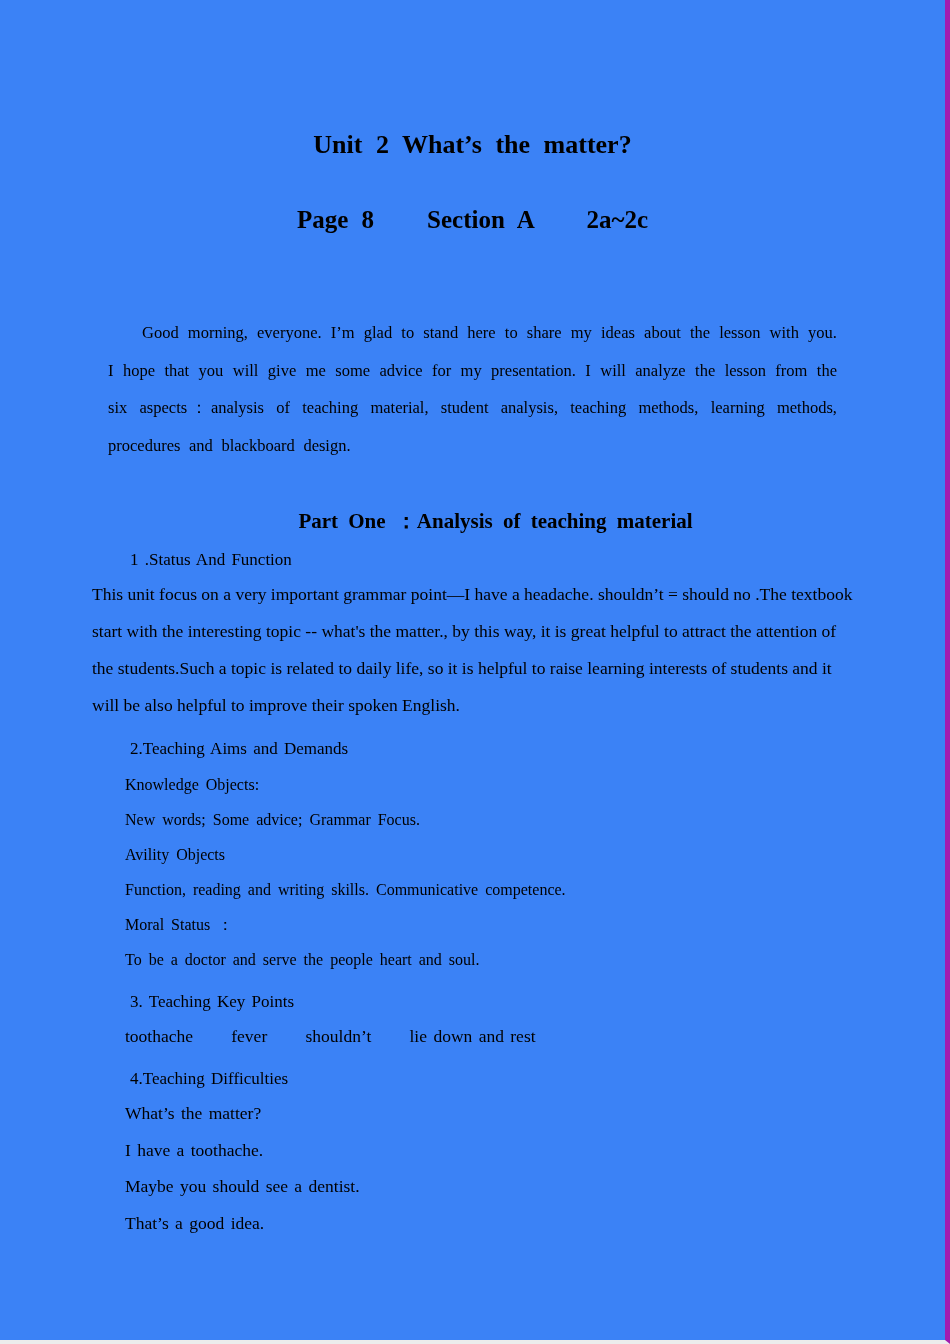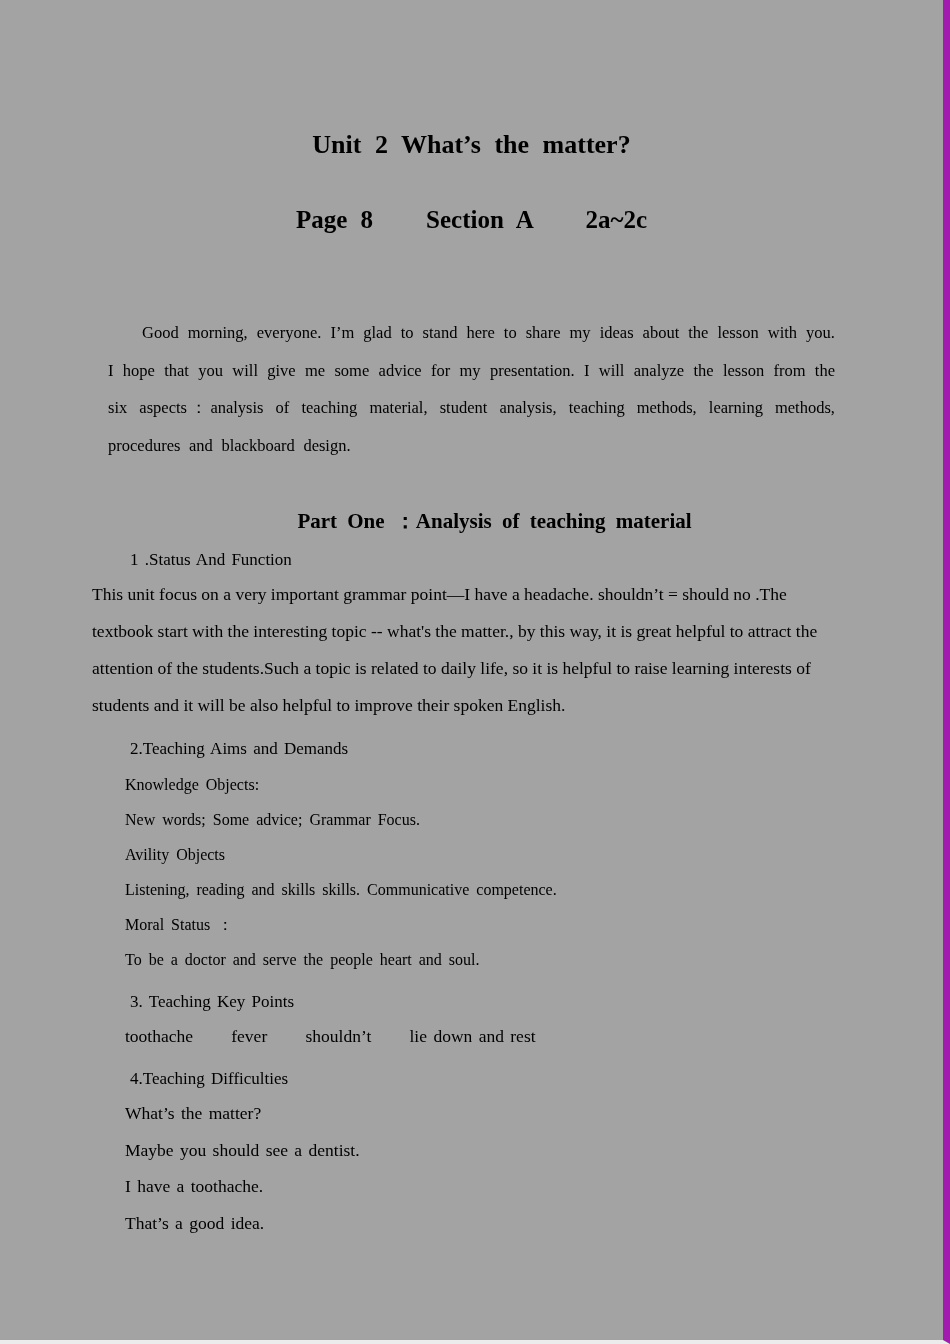--- a/index.html
+++ b/index.html
@@ -5,25 +5,25 @@
   html, body {
     margin: 0;
     padding: 0;
     background: #ffffff;
   }
   .doc-page {
     position: relative;
     width: 950px;
     height: 1344px;
     margin: 0 auto;
-    background: #a3a3a3;
+    background: #3b82f6;
     font-family: "Liberation Serif", "DejaVu Serif", serif;
     color: #000000;
     box-sizing: border-box;
-    border-right: 7px solid #a21caf;
+    border-right: 5px solid #a21caf;
     border-bottom: 4px solid #ececec;
     overflow: hidden;
   }
   .doc-content {
     padding: 0 92px;
   }
   .doc-title {
     margin: 0;
     padding-top: 130px;
     text-align: center;
@@ -124,34 +124,34 @@
     <h4 class="sub-heading">1 .Status And Function</h4>
 
     <p class="body-flush">This unit focus on a very important grammar point—I have a headache. shouldn’t = should no .The textbook start with the interesting topic -- what's the matter., by this way, it is great helpful to attract the attention of the students.Such a topic is related to daily life, so it is helpful to raise learning interests of students and it will be also helpful to improve their spoken English.</p>
 
     <h4 class="sub-heading">2.Teaching Aims and Demands</h4>
 
     <div class="aims-lines">
       <div class="aims-line">Knowledge Objects:</div>
       <div class="aims-line">New words; Some advice; Grammar Focus.</div>
       <div class="aims-line">Avility Objects</div>
-      <div class="aims-line">Listening, reading and skills skills. Communicative competence.</div>
+      <div class="aims-line">Function, reading and writing skills. Communicative competence.</div>
       <div class="aims-line">Moral Status ：</div>
       <div class="aims-line">To be a doctor and serve the people heart and soul.</div>
     </div>
 
     <h4 class="sub-heading">3. Teaching Key Points</h4>
 
     <div class="keypoints-lines">
       <div class="keypoint-line">toothache      fever      shouldn’t      lie down and rest</div>
     </div>
 
     <h4 class="sub-heading">4.Teaching Difficulties</h4>
 
     <div class="difficulty-lines">
       <div class="difficulty-line">What’s the matter?</div>
+      <div class="difficulty-line">I have a toothache.</div>
       <div class="difficulty-line">Maybe you should see a dentist.</div>
-      <div class="difficulty-line">I have a toothache.</div>
       <div class="difficulty-line">That’s a good idea.</div>
     </div>
 
   </div>
 </div>
 
 </body></html>

